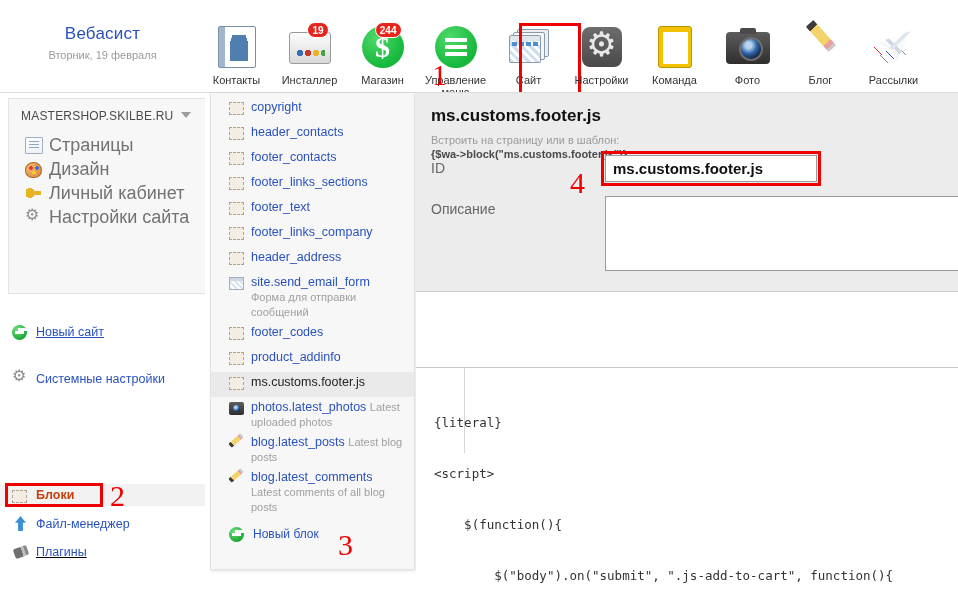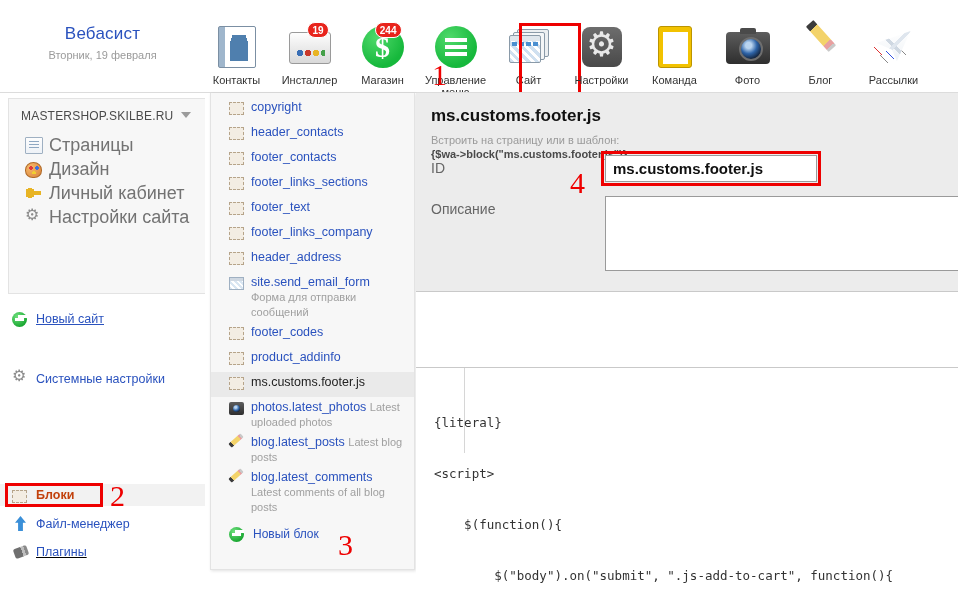--- a/index.html
+++ b/index.html
@@ -475,21 +475,21 @@
           <span class="gi gi-key"></span>
           <span class="tx">Личный кабинет</span>
         </div>
         <div class="srow">
           <span class="gi gi-cog"></span>
           <span class="tx">Настройки сайта</span>
         </div>
       </div>
     </div>
 
-    <div class="sb-link" style="top:215px;text-decoration:underline;">
+    <div class="sb-link" style="top:228px;text-decoration:underline;">
       <span class="gi">
           <span class="gi-plus" style="position:absolute;left:0;top:2px;"></span>
         </span>
       <span class="tx u">Новый сайт</span>
     </div>
 
     <div class="sb-link" style="top:275px;">
       <span class="gi gi-cog"></span>
       <span class="tx">Системные настройки</span>
     </div>

